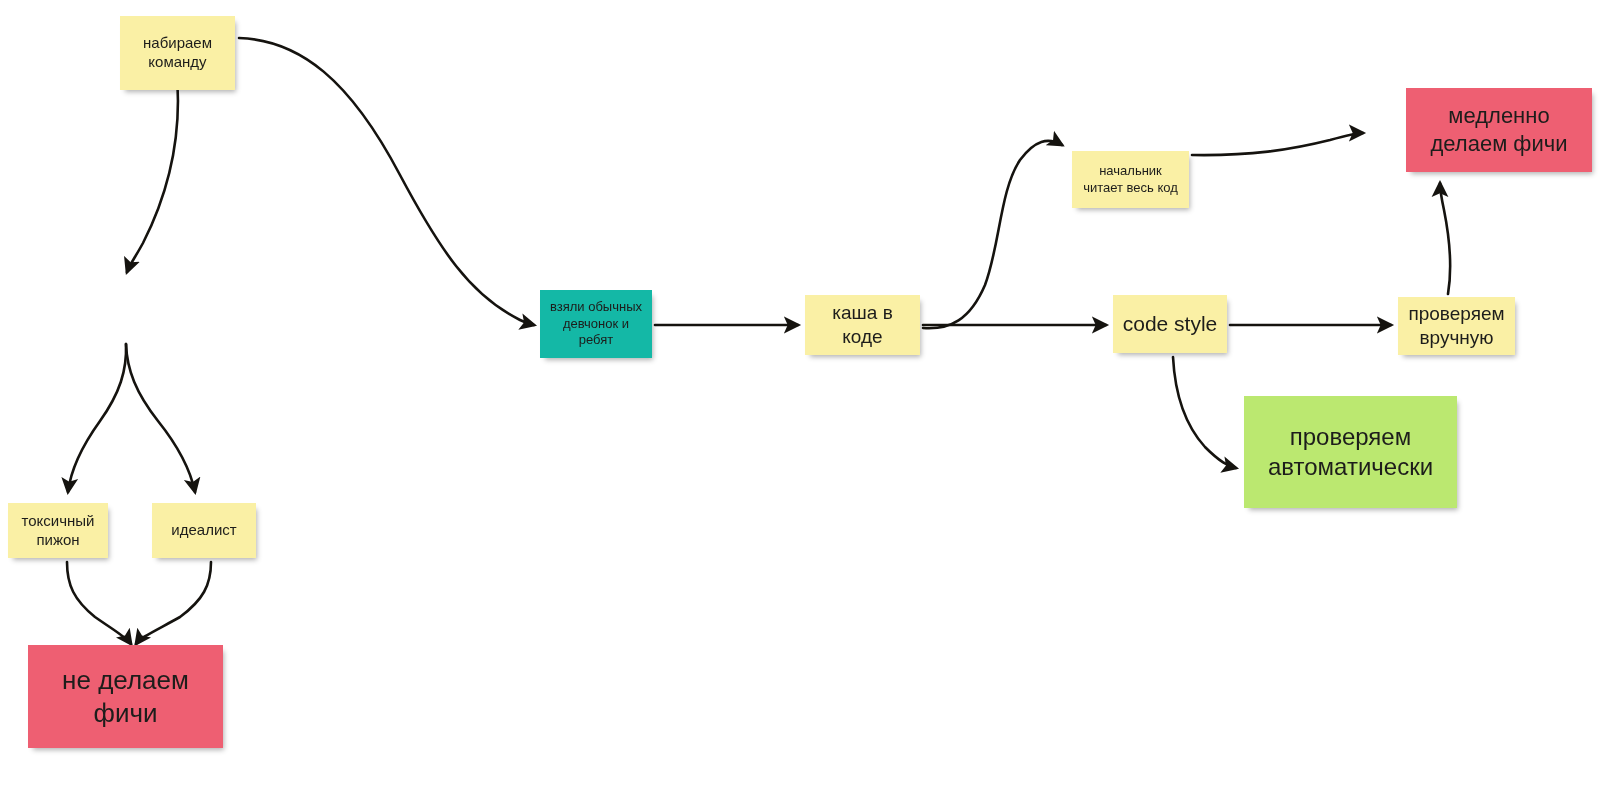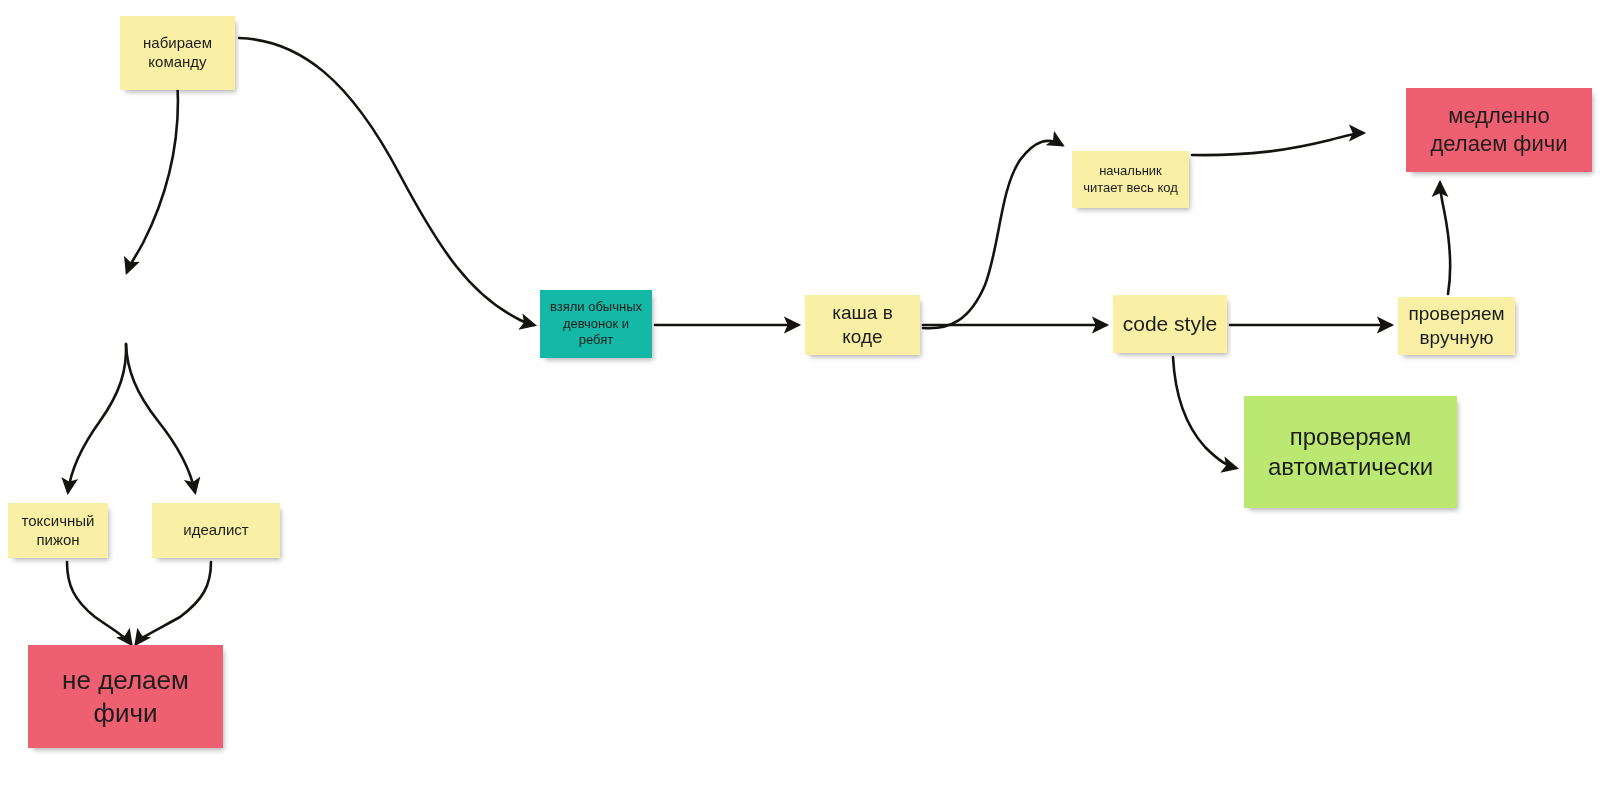--- a/index.html
+++ b/index.html
@@ -74,21 +74,21 @@
   </div>
 
 
   <div class="note" style="left:8px; top:503px; width:100px; height:55px; background:#faf0a5; font-size:15px;">
     <span>
         <span>токсичный</span>
         <span>пижон</span>
       </span>
   </div>
 
-  <div class="note" style="left:152px; top:503px; width:128px; height:55px; background:#faf0a5; font-size:15px;">
+  <div class="note" style="left:152px; top:503px; width:104px; height:55px; background:#faf0a5; font-size:15px;">
     <span>идеалист</span>
   </div>
 
   <div class="note" style="left:28px; top:645px; width:195px; height:103px; background:#ee5f72; font-size:26px;">
     <span>
         <span>не делаем</span>
         <span>фичи</span>
       </span>
   </div>
 

